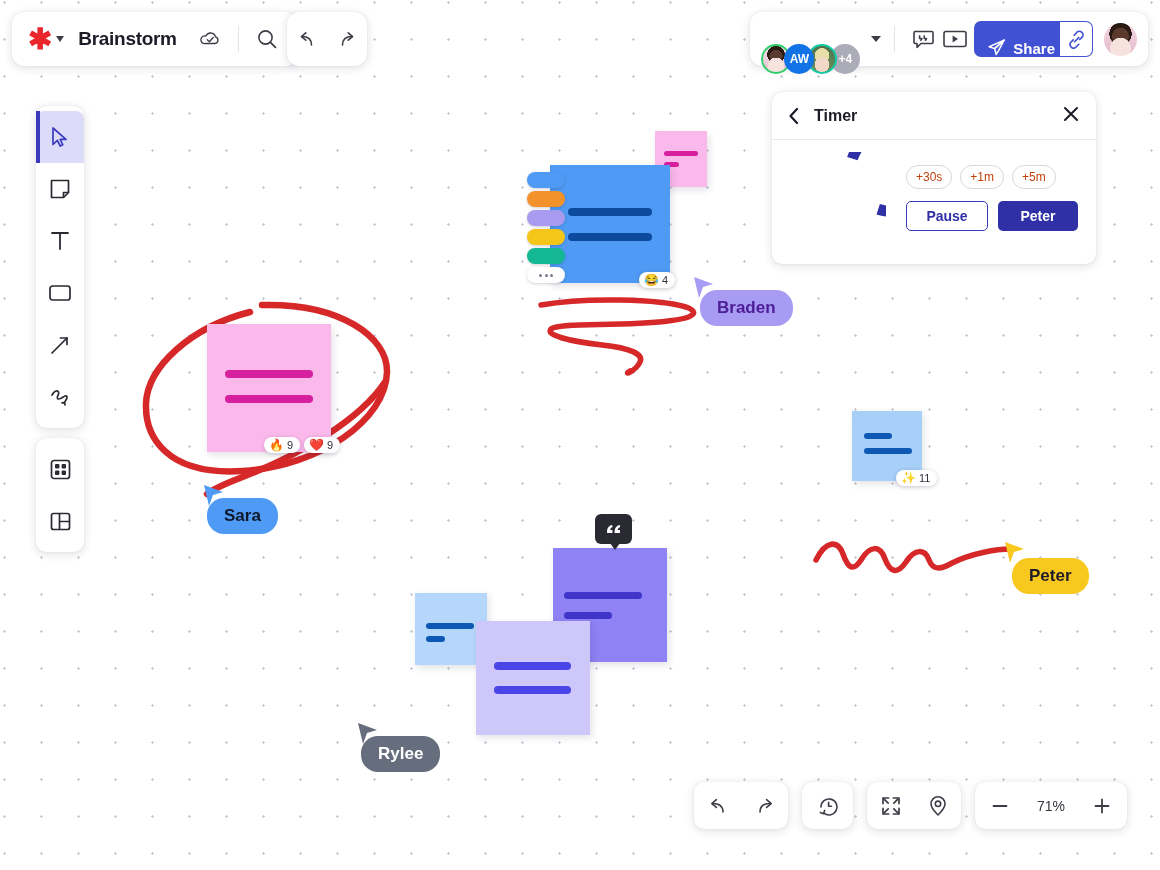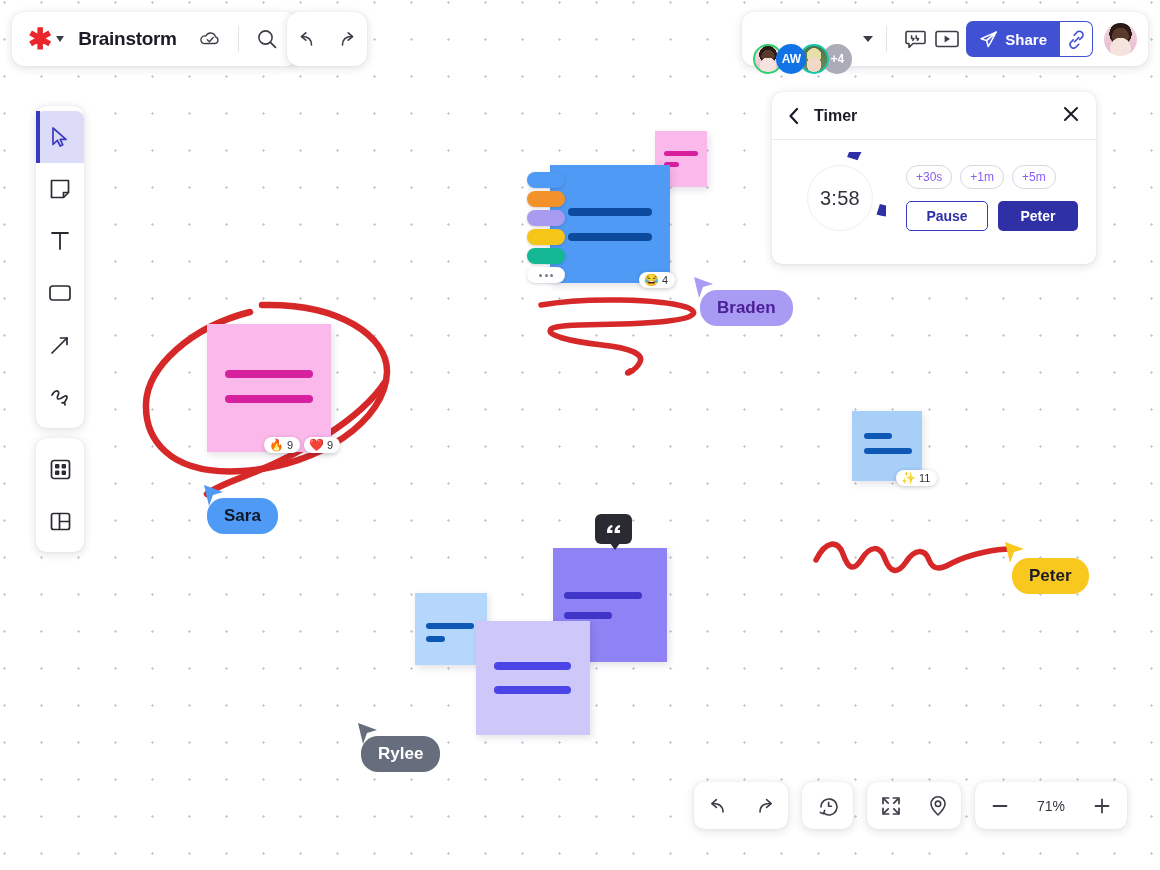--- a/index.html
+++ b/index.html
@@ -88,23 +88,23 @@
   }
   .av.blue { background: #1273e6; margin-right: -7px; }
   .av.more { background: #acacb8; }
   .av-dd {
     width: 0; height: 0; border-left: 5px solid transparent;
     border-right: 5px solid transparent; border-top: 6.5px solid #3d3d47;
     margin-left: 18px;
   }
   #share-group { display: flex; align-items: center; margin-left: 2px; }
   #share-btn {
-    display: flex; align-items: center; gap: 7px;
+    display: flex; align-items: flex-end; gap: 7px;
     background: #4151d3; color: #fff;
-    height: 36px; padding: 0 13px 0 13px;
+    height: 36px; padding: 0 5px 0 13px;
     border: none; border-radius: 7px 0 0 7px;
     font-size: 15px; font-weight: bold; cursor: pointer;
     font-family: "Liberation Sans", sans-serif;
   }
   #link-btn {
     width: 33px; height: 36px; background: #fff;
     border: 1.6px solid #4151d3; border-left: none;
     border-radius: 0 7px 7px 0; cursor: pointer;
     display: flex; align-items: center; justify-content: center;
   }
@@ -155,21 +155,21 @@
   #timer-ring-inner {
     position: absolute; left: 13px; top: 13px; width: 66px; height: 66px;
     border-radius: 50%; background: #fff; border: 1px solid #eeeef4;
     display: flex; align-items: center; justify-content: center;
   }
   #timer-value { font-size: 20px; color: #33333d; letter-spacing: .3px; }
   #timer-right { margin-left: 20px; flex: 1; }
   .chips { display: flex; gap: 8px; margin-bottom: 12px; }
   .chip {
     border: 1px solid #d7d7e2; border-radius: 13px;
-    padding: 4px 9px; font-size: 12px; color: #8b5cf6;
+    padding: 4px 9px; font-size: 12px; color: #c2410c;
     background: #fff; cursor: pointer; font-family: "Liberation Sans", sans-serif;
   }
   .t-btns { display: flex; gap: 10px; }
   #pause-btn {
     flex: 1; height: 30px; border: 1.5px solid #3b3bbf; border-radius: 5px;
     background: #fff; color: #2f2fa6; font-size: 14px; font-weight: bold;
     cursor: pointer; font-family: "Liberation Sans", sans-serif;
   }
   #stop-btn {
     flex: 1; height: 30px; border: none; border-radius: 5px;
@@ -489,23 +489,20 @@
           <path d="M3 3 L15 15 M15 3 L3 15" stroke="#1c1c28" stroke-width="2" stroke-linecap="round"></path>
         </svg>
       </span>
     </div>
     <div id="timer-body">
       <div id="timer-ring">
         <svg width="92" height="92" viewBox="0 0 92 92">
 
           <path d="M 58.4 6.6 A 40 40 0 1 1 84.2 57.2" fill="none" stroke="#2f2fa6" stroke-width="11" stroke-linecap="butt"></path>
         </svg>
-        <div id="timer-ring-inner">
-          <span id="timer-value">3:58</span>
-        </div>
       </div>
       <div id="timer-right">
         <div class="chips">
           <button class="chip">+30s</button>
           <button class="chip">+1m</button>
           <button class="chip">+5m</button>
         </div>
         <div class="t-btns">
           <button id="pause-btn">Pause</button>
           <button id="stop-btn">Peter</button>

